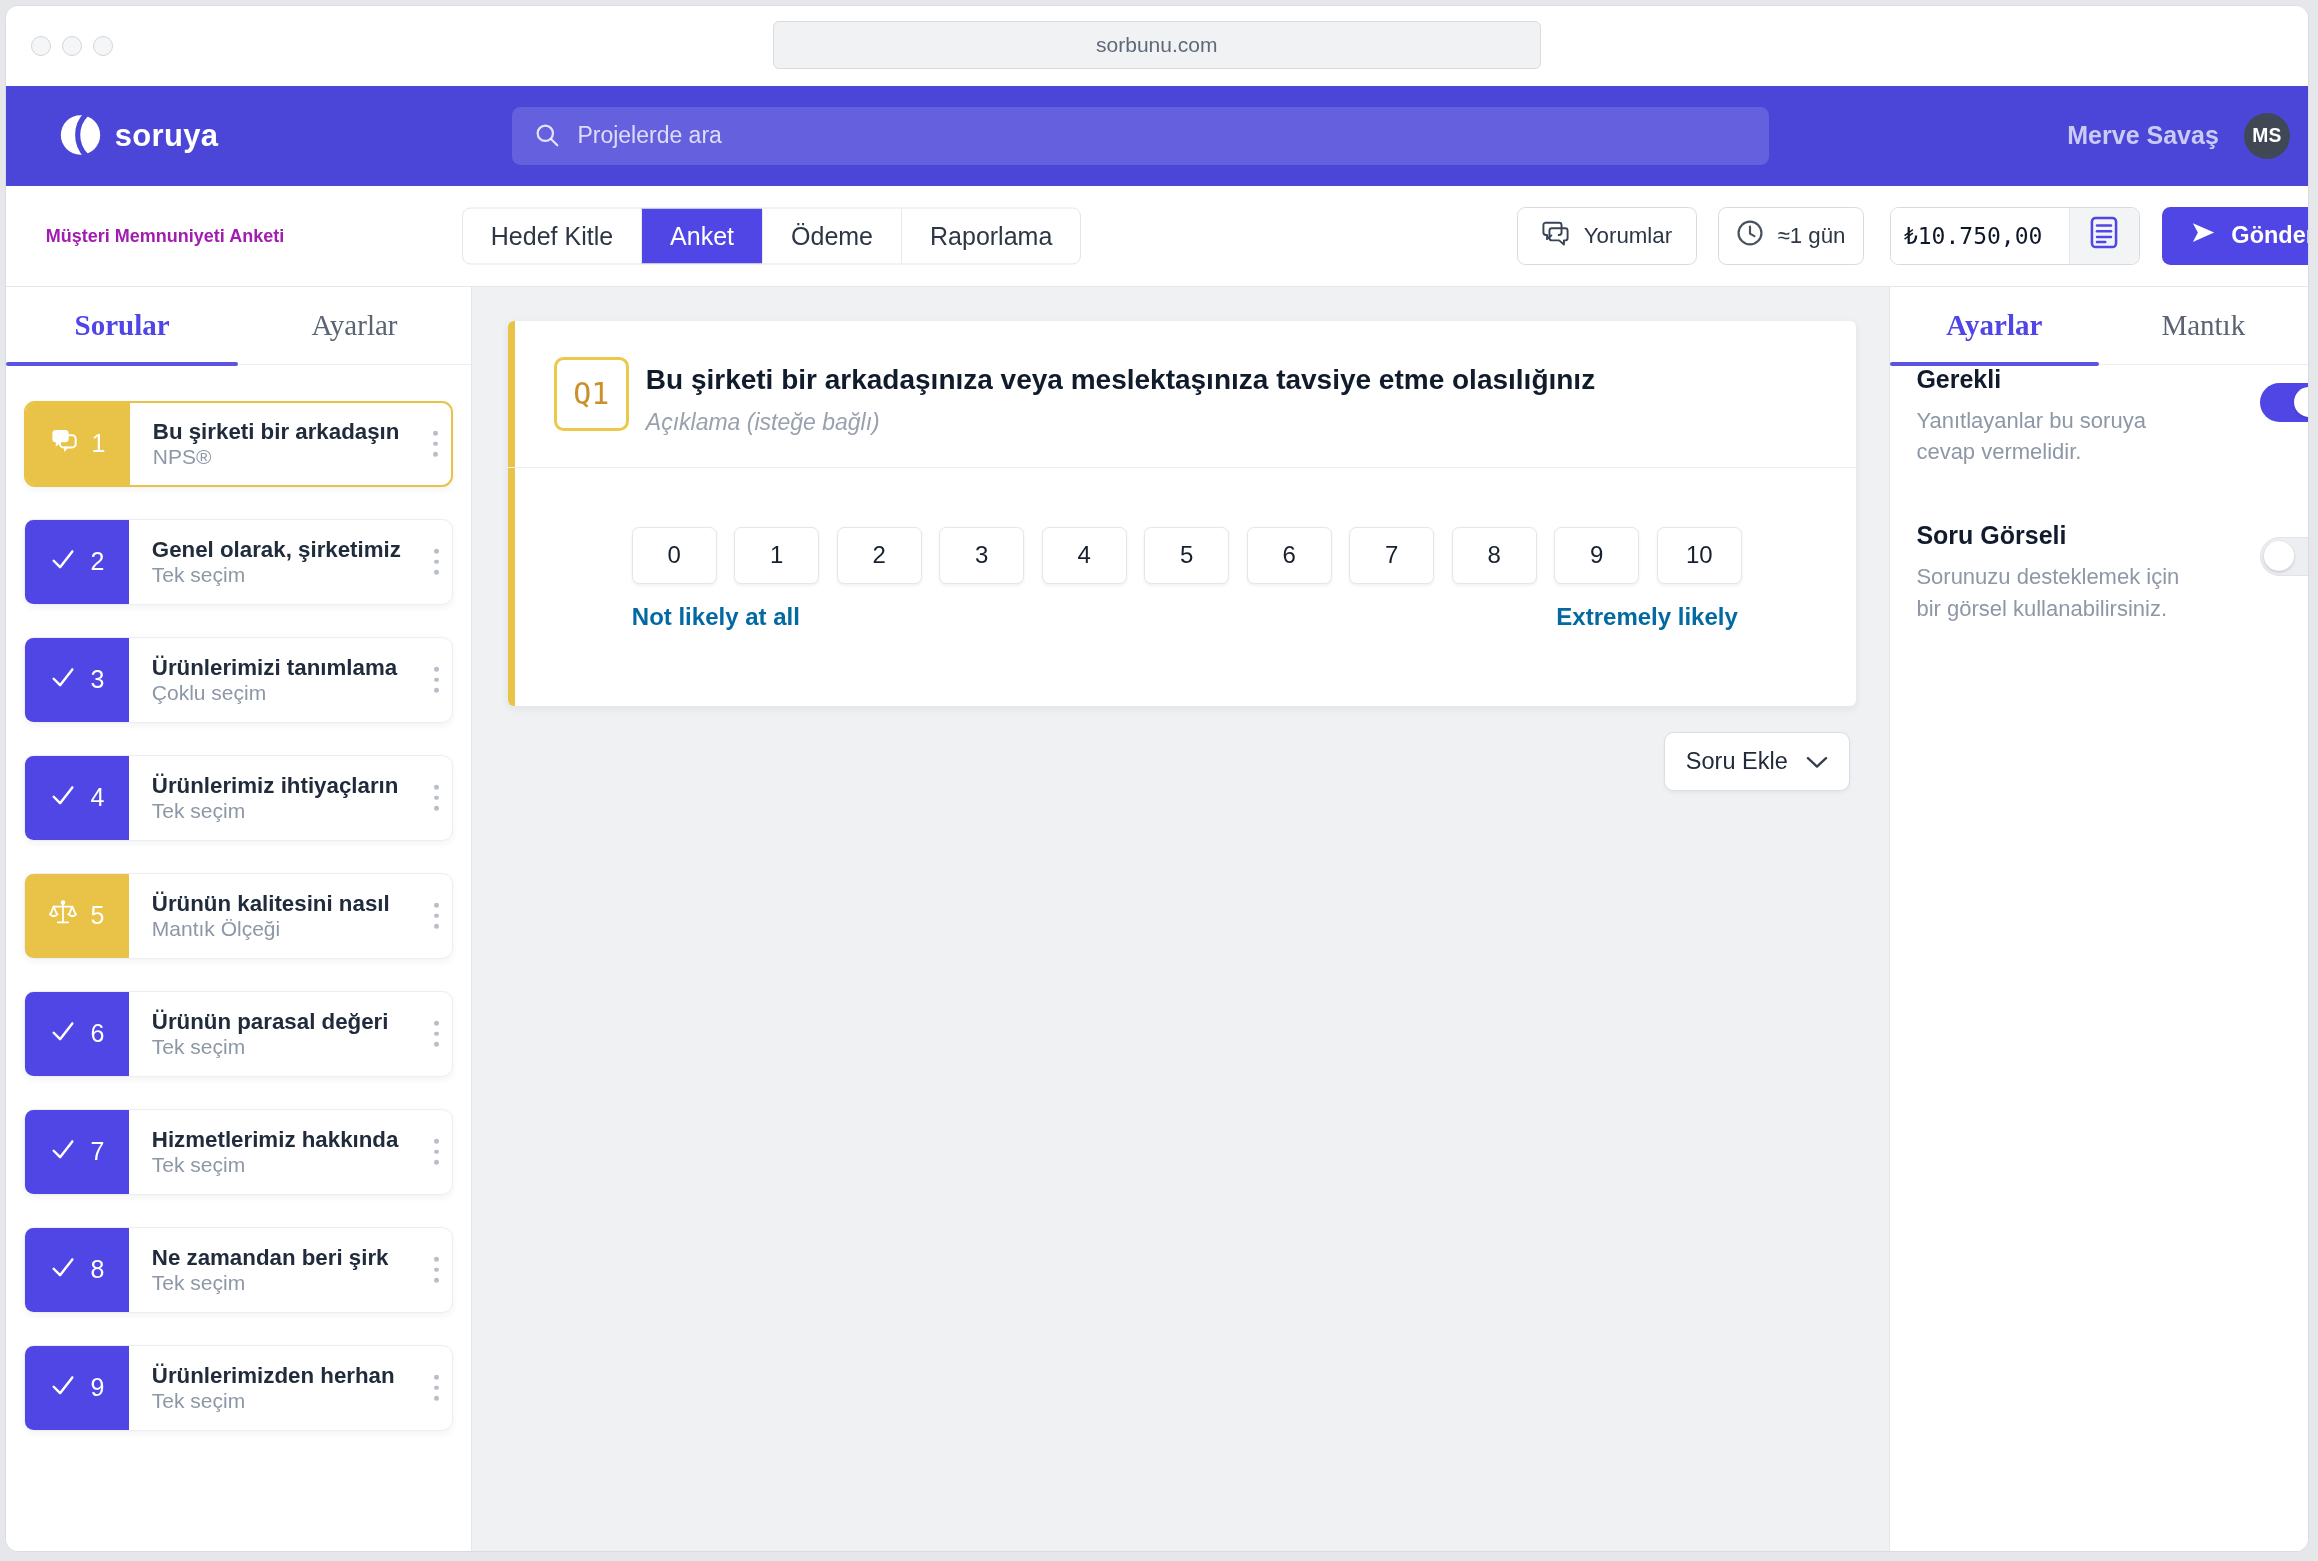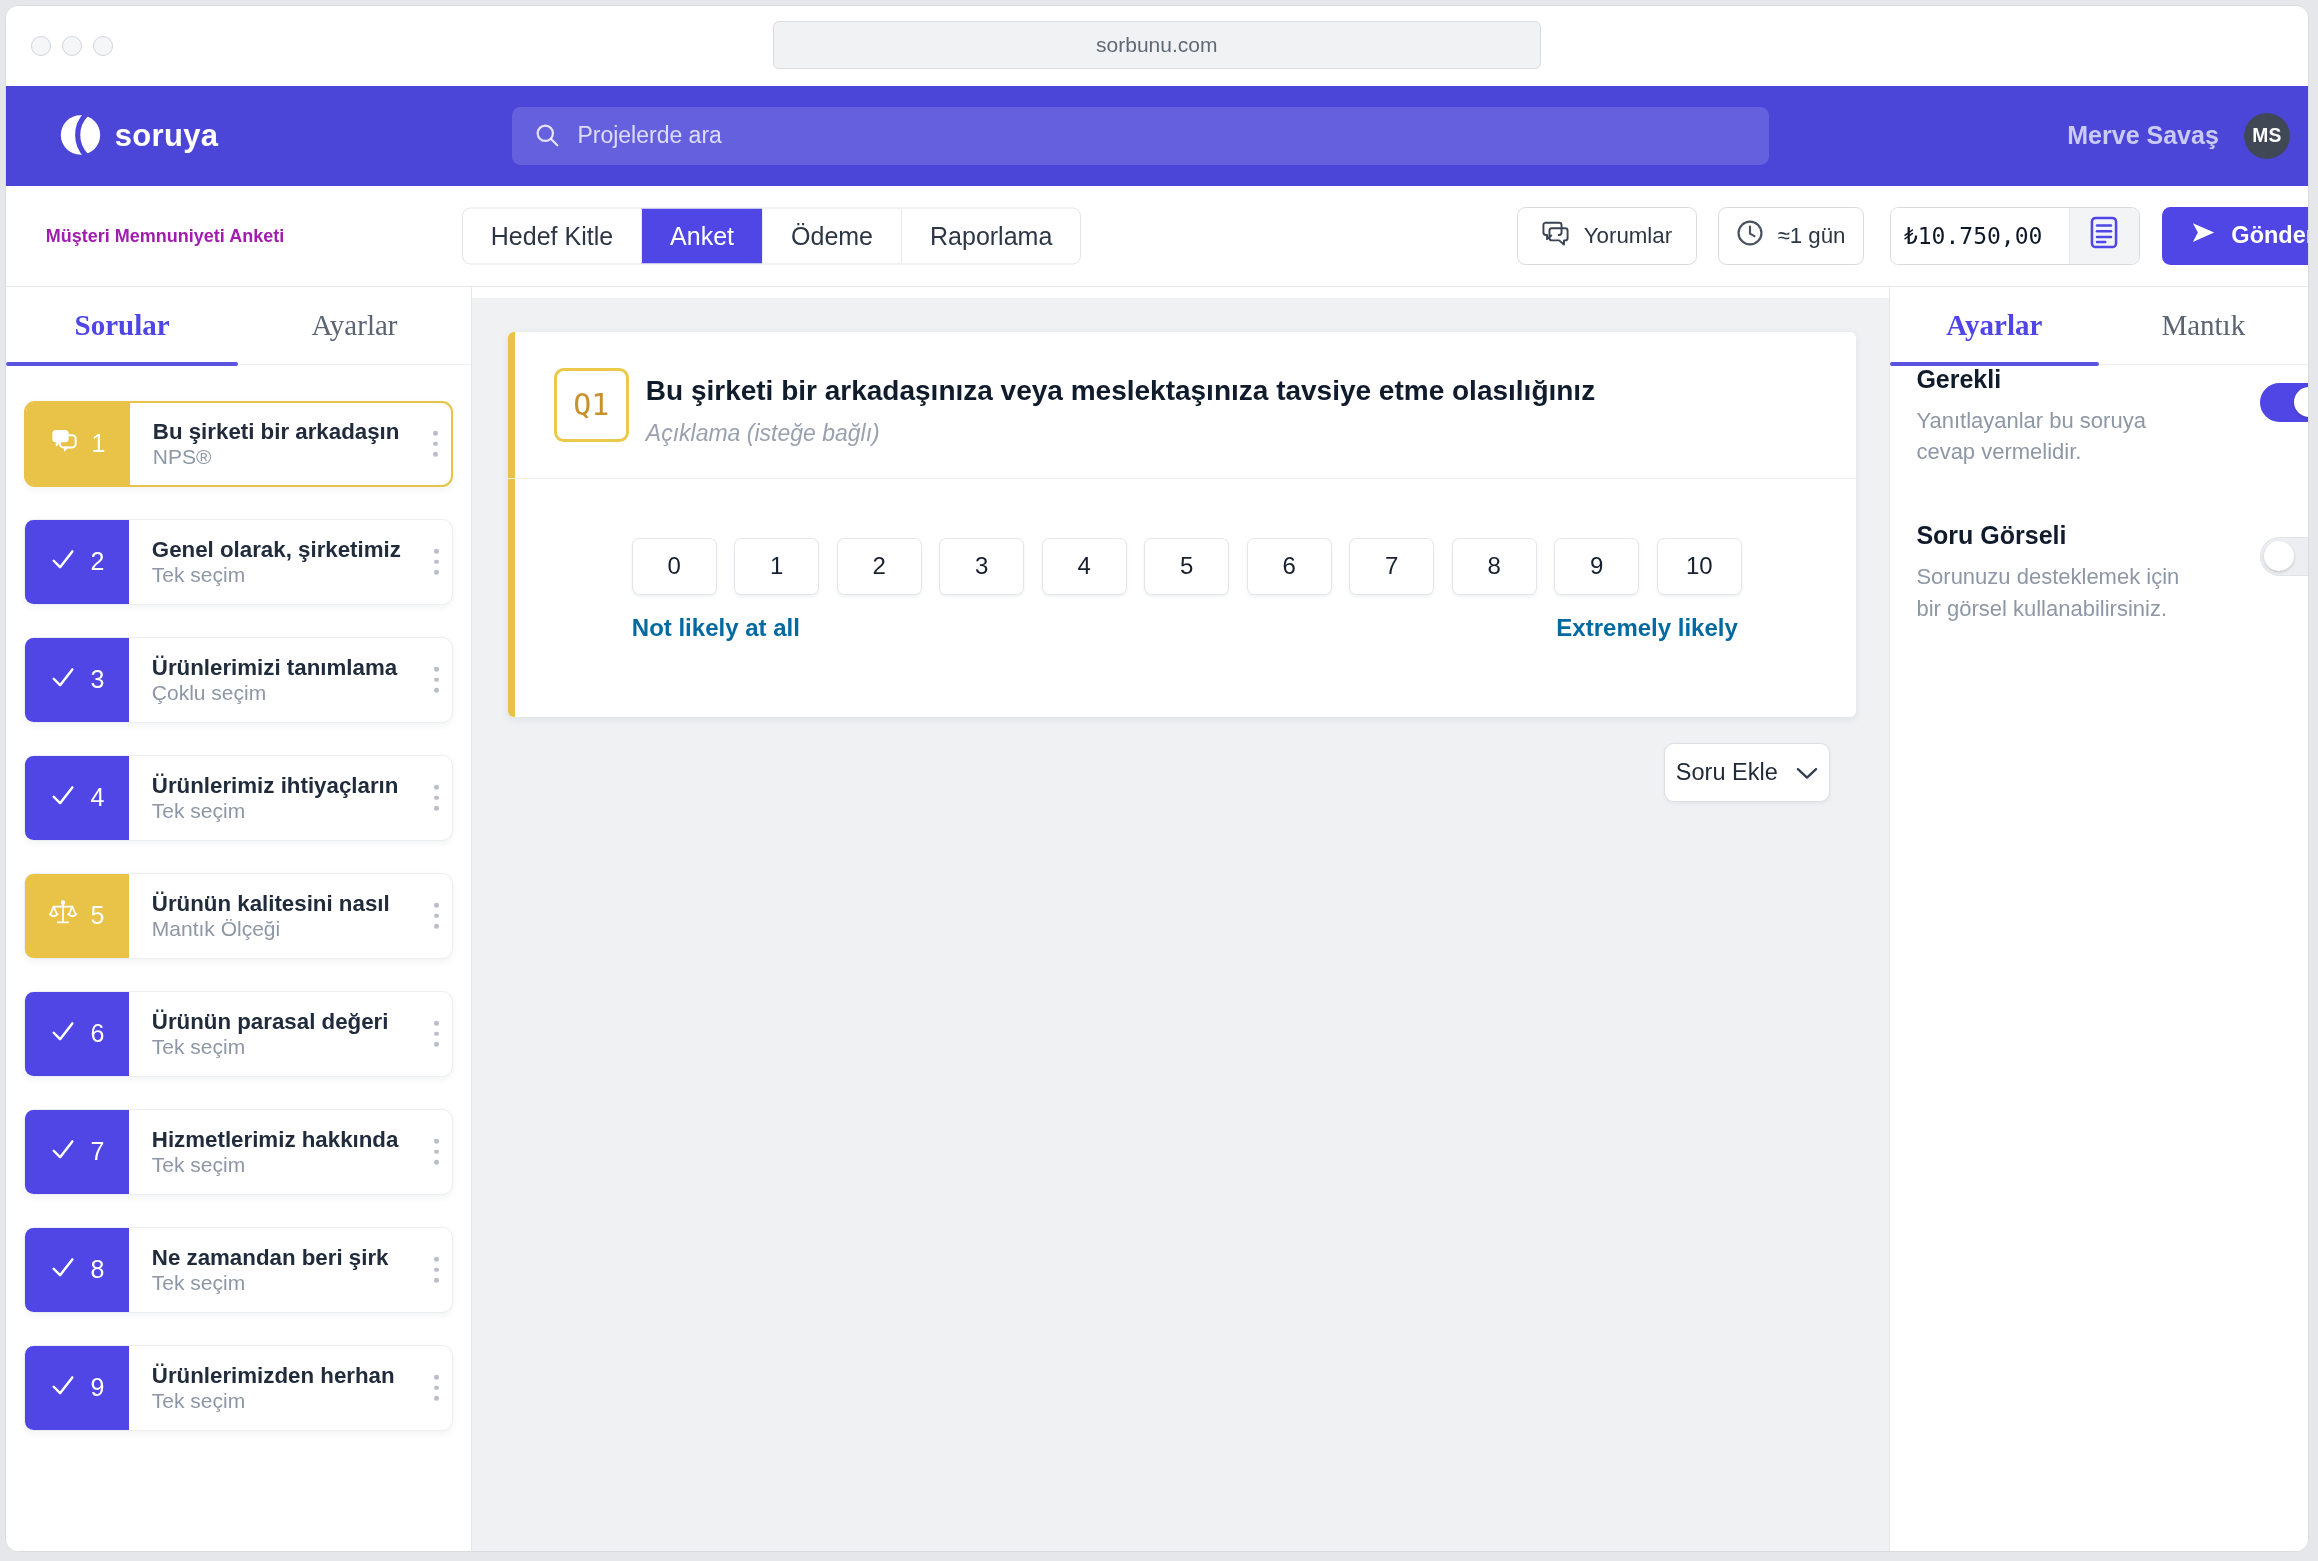--- a/index.html
+++ b/index.html
@@ -86,31 +86,31 @@
   .q-item.selected { border: 2.4px solid #e9c347; }
   .q-badge { width: 104px; flex: 0 0 auto; border-radius: 8.5px 0 0 8.5px; display: flex; align-items: center; justify-content: center; gap: 13.3px; color: #fff; font-size: 25px; }
   .q-badge.purple { background: #4f46e5; }
   .q-badge.yellow { background: #e9c347; }
   .q-info { flex: 1; min-width: 0; display: flex; flex-direction: column; justify-content: center; padding-left: 23px; padding-right: 36px; gap: 0; }
   .q-title { font-size: 22.3px; font-weight: 600; color: #202b3b; white-space: nowrap; overflow: hidden; }
   .q-sub { font-size: 21px; color: #8d97a5; }
   .kebab { position: absolute; right: 13.3px; top: 50%; transform: translateY(-50%); }
   .kebab i { display: block; width: 4.8px; height: 4.8px; border-radius: 50%; background: #b9bfc9; margin: 6px 0; }
 
-  .main { flex: 1; background: #f0f1f3; position: relative; min-width: 0; margin-top: 11px; }
+  .main { flex: 1; background: #f0f1f3; position: relative; min-width: 0; }
   .q-card { position: absolute; left: 36px; top: 34px; width: 1348px; height: 385px; background: #fff; border-radius: 6px; box-shadow: 0 2.4px 8.5px rgba(16,24,40,.07); }
   .q-card .stripe { position: absolute; left: 0; top: 0; bottom: 0; width: 7.2px; background: #e9c347; border-radius: 6px 0 0 6px; }
   .main-badge { position: absolute; left: 46px; top: 36px; width: 75px; height: 74px; border: 3.6px solid #ecc94b; border-radius: 9.7px; display: flex; align-items: center; justify-content: center; font-family: "DejaVu Sans Mono", "DejaVu Sans", monospace; font-size: 30px; color: #c9912b; }
   .main-q-title { position: absolute; left: 138px; top: 43px; font-size: 28px; font-weight: 700; color: #101b2c; white-space: nowrap; }
   .main-q-desc { position: absolute; left: 138px; top: 88px; font-size: 23px; font-style: italic; color: #98a1ad; }
   .card-divider { position: absolute; left: 0; right: 0; top: 146px; height: 1.2px; background: #edeff1; }
   .scale-row { position: absolute; left: 124px; top: 206px; display: flex; gap: 17.5px; }
   .scale-btn { width: 85px; height: 57px; background: #fff; border: 1.2px solid #e3e6ea; border-radius: 7.2px; display: flex; align-items: center; justify-content: center; font-size: 24px; color: #17202e; box-shadow: 0 1.2px 3px rgba(20,30,50,.06); cursor: pointer; }
   .scale-labels { position: absolute; left: 124px; top: 282px; width: 1106px; display: flex; justify-content: space-between; font-size: 24px; color: #0369a1; font-weight: bold; }
-  .add-q-btn { position: absolute; left: 1192px; top: 445px; width: 166px; height: 59px; background: #fff; border: 1.2px solid #dcdee2; border-radius: 9.7px; display: flex; align-items: center; justify-content: center; gap: 18px; font-size: 23.5px; color: #212b3b; box-shadow: 0 1.2px 3.6px rgba(20,30,50,.05); cursor: pointer; }
+  .add-q-btn { position: absolute; left: 1192px; top: 445px; width: 186px; height: 59px; background: #fff; border: 1.2px solid #dcdee2; border-radius: 9.7px; display: flex; align-items: center; justify-content: center; gap: 18px; font-size: 23.5px; color: #212b3b; box-shadow: 0 1.2px 3.6px rgba(20,30,50,.05); cursor: pointer; }
 
   .settings { width: 419px; flex: 0 0 auto; background: #fff; border-left: 1.2px solid #e5e7ea; position: relative; overflow: hidden; }
   .set-section { position: relative; padding: 0 0 0 26.6px; }
   .set-section.first { }
   .set-section.second { margin-top: 54px; }
   .set-title { font-size: 25px; font-weight: 700; color: #101b2c; margin-bottom: 11px; }
   .set-desc { font-size: 22px; color: #8d97a5; line-height: 1.42; max-width: 290px; }
   .toggle { position: absolute; right: -20.5px; width: 68px; height: 39px; border-radius: 20.5px; }
   .toggle .knob { position: absolute; top: 4.2px; width: 30px; height: 30px; border-radius: 50%; background: #fff; box-shadow: 0 1.2px 3px rgba(0,0,0,.18); }
   .toggle.on { background: #4f46e5; }

